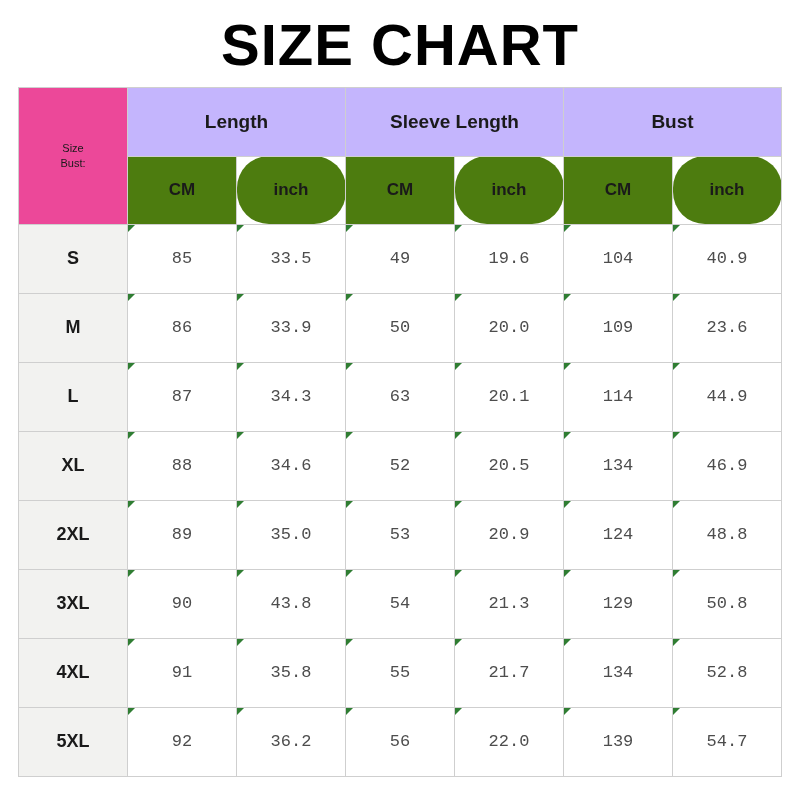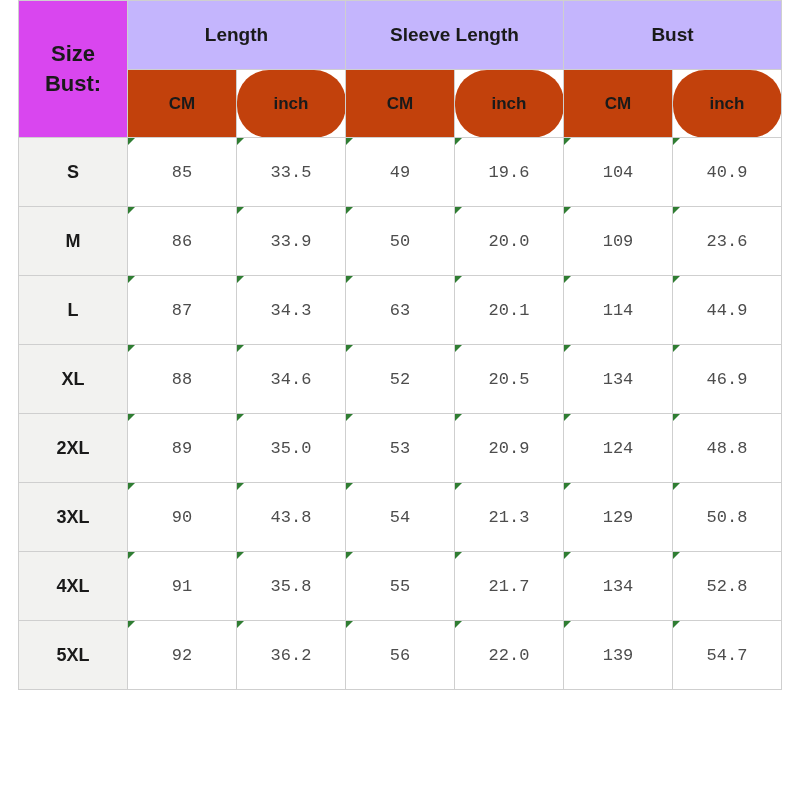--- a/index.html
+++ b/index.html
@@ -52,31 +52,31 @@
   
   .hdr-group {
     background: #c4b5fd;
     font-size: 19px;
     font-weight: bold;
     color: #1a1a1a;
     height: 68px;
   }
 
   .hdr-unit {
-    background: #c2410c;
+    background: #4d7c0f;
     font-size: 17px;
     font-weight: bold;
     color: #1a1a1a;
     height: 67px;
   }
 
   .corner-cell {
-    background: #d946ef;
-    font-size: 22px;
-    font-weight: bold;
+    background: #ec4899;
+    font-size: 11px;
+    font-weight: normal;
     color: #1a1a1a;
     line-height: 1.35;
     width: 108px;
   }
 
   .corner-cell .cc-line { display: block; }
 
   
   .size-cell {
     background: #f2f2f0;
@@ -108,20 +108,21 @@
   }
 
   .col-cm { width: 110px; }
   .col-inch { width: 110px; border-radius: 32px; }
 </style>
 </head>
 <body>
 
 <div class="page">
 
+  <div class="title">SIZE CHART</div>
 
   <div class="table-wrap">
     <table class="size-table">
       <thead>
         <tr>
           <th class="corner-cell" rowspan="2">
             <span class="cc-line">Size</span>
             <span class="cc-line">Bust:</span>
           </th>
           <th class="hdr-group" colspan="2">Length</th>

